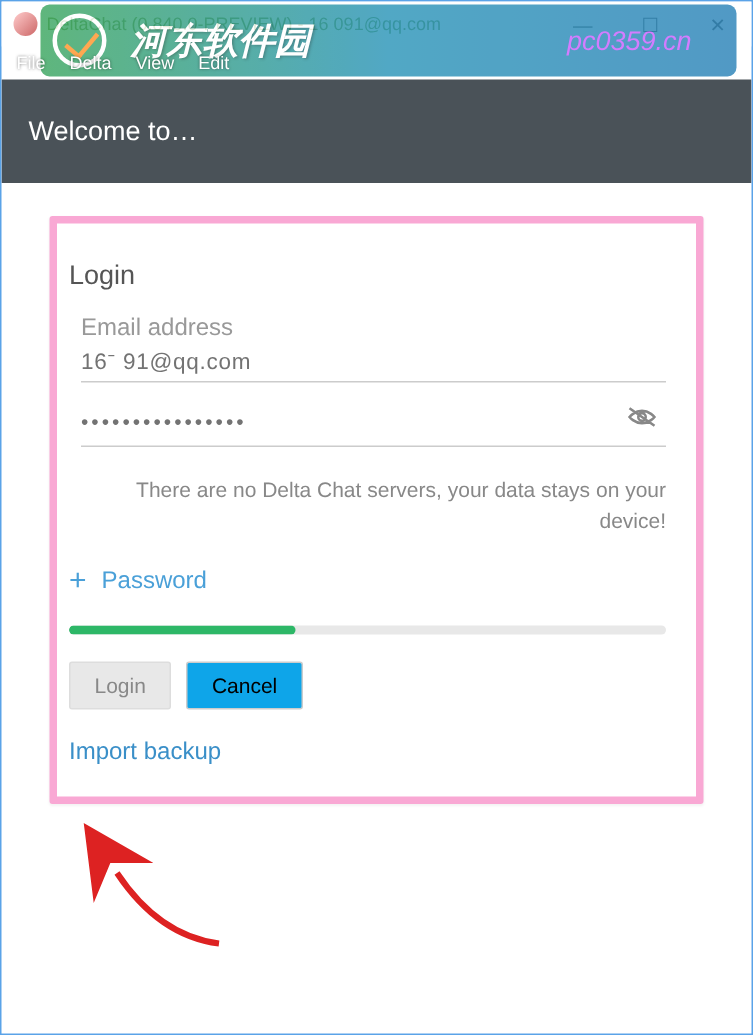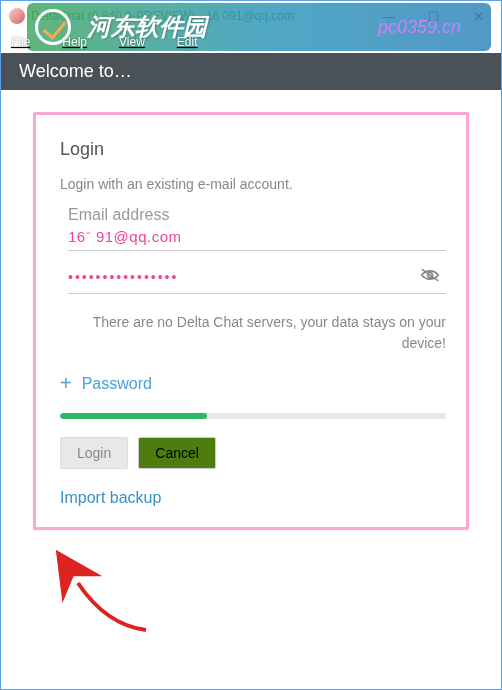--- a/index.html
+++ b/index.html
@@ -11,46 +11,46 @@
     .win-controls { display: flex; height: 100%; }
     .win-btn { width: 45px; height: 100%; display: flex; align-items: center; justify-content: center; font-size: 13px; color: #333; cursor: pointer; }
     
     .watermark { position: absolute; top: 2px; left: 26px; right: 10px; height: 48px; z-index: 5; opacity: 0.85; pointer-events: none; }
     .wm-bg { position: absolute; inset: 0; background: linear-gradient(90deg, #4a6, #39b, #38b); border-radius: 6px; }
     .wm-text { position: absolute; color: #fff; font-size: 24px; font-weight: bold; font-style: italic; left: 60px; top: 8px; text-shadow: 1px 1px 2px rgba(0,0,0,0.3); }
     .wm-sub { position: absolute; color: #c6f; font-size: 18px; right: 30px; top: 14px; font-style: italic; }
     .wm-circle { position: absolute; left: 8px; top: 6px; width: 36px; height: 36px; border: 3px solid #fff; border-radius: 50%; }
     .wm-circle::after { content: ""; position: absolute; left: 10px; top: 5px; width: 10px; height: 18px; border: 3px solid #f93; border-left: none; border-top: none; transform: rotate(40deg); }
     
-    .menubar { height: 22px; display: flex; align-items: center; padding: 0 4px; gap: 20px; position: relative; z-index: 6; text-decoration: underline; }
+    .menubar { height: 22px; display: flex; align-items: center; padding: 0 4px; gap: 4px; position: relative; z-index: 6; }
     .menu-item { font-size: 12px; padding: 2px 6px; cursor: pointer; color: #fff; text-shadow: 0 0 2px rgba(0,0,0,0.5); }
     
-    .header { background: #4a5258; color: #fff; padding: 8px 18px; font-size: 18px; font-weight: 500; }
+    .header { background: #4a5258; color: #fff; padding: 24px 18px; font-size: 18px; font-weight: 500; }
     
-    .card { margin: 22px 32px 0 32px; background: #fff; border: 3px solid #f9a8d4; border-radius: 2px; padding: 24px 20px 20px 24px; box-shadow: 0 1px 2px rgba(0,0,0,0.05); }
+    .card { margin: 22px 32px 0 32px; background: #fff; border: 5px solid #f9a8d4; border-radius: 2px; padding: 24px 20px 20px 8px; box-shadow: 0 1px 2px rgba(0,0,0,0.05); }
     
     .card h2 { font-size: 18px; font-weight: 500; color: #555; margin-bottom: 16px; }
     .subtitle { font-size: 14px; color: #888; margin-bottom: 14px; }
     
     .field { margin: 0 0 18px 8px; border-bottom: 1px solid #ccc; padding-bottom: 4px; position: relative; }
     .field-label { font-size: 16px; color: #999; margin-bottom: 2px; }
-    .field-value { font-size: 15px; color: #ec4899; letter-spacing: 0.5px; min-height: 20px; }
+    .field-value { font-size: 15px; color: #737373; letter-spacing: 0.5px; min-height: 20px; }
     .password-dots { letter-spacing: 2px; font-size: 14px; }
     .eye-icon { position: absolute; right: 6px; bottom: 6px; color: #888; cursor: pointer; }
     
     .info-text { font-size: 14px; color: #888; line-height: 1.5; margin: 16px 0; text-align: right; }
     
     .advanced { display: flex; align-items: center; gap: 10px; color: #4aa0d8; font-size: 16px; margin: 18px 0; cursor: pointer; }
     .plus { font-size: 20px; font-weight: 300; }
     
     .progress { height: 6px; background: #e8e8e8; border-radius: 3px; margin: 18px 0; overflow: hidden; }
     .progress-bar { height: 100%; width: 38%; background: #2db767; border-radius: 3px; }
     
     .buttons { display: flex; gap: 10px; margin: 16px 0 12px 0; }
-    .btn { padding: 7px 16px; font-size: 14px; border: 1px solid #ccc; background: #4d7c0f; border-radius: 2px; cursor: pointer; }
+    .btn { padding: 7px 16px; font-size: 14px; border: 1px solid #ccc; background: #0ea5e9; border-radius: 2px; cursor: pointer; }
     .btn.primary { background: #e8e8e8; color: #888; border-color: #ddd; }
     
     .import-link { color: #3a8fc8; font-size: 16px; cursor: pointer; margin-top: 8px; display: inline-block; }
     
     .arrow { position: absolute; left: 65px; bottom: 50px; pointer-events: none; z-index: 10; }
     .arrow svg { overflow: visible; }
   </style>
 </head>
 <body>
 
@@ -66,32 +66,31 @@
   <div class="titlebar-text">DeltaChat (0.840.0-PREVIEW) - 16        091@qq.com</div>
   <div class="win-controls">
     <div class="win-btn">—</div>
     <div class="win-btn">☐</div>
     <div class="win-btn close">✕</div>
   </div>
 </div>
 
 <div class="menubar">
   <span class="menu-item">File</span>
-  <span class="menu-item">Help</span>
+  <span class="menu-item">Delta</span>
   <span class="menu-item">View</span>
   <span class="menu-item">Edit</span>
 </div>
 
 <div class="header">
   <span>Welcome to…</span>
 </div>
 
 <div class="card">
   <h2>Login</h2>
-  <div class="subtitle">Login with an existing e-mail account.</div>
   
   <div class="field">
     <div class="field-label">Email address</div>
     <div class="field-value">16⁻        91@qq.com</div>
   </div>
   
   <div class="field">
     <div class="field-value password-dots">••••••••••••••••</div>
     <span class="eye-icon">
       <svg width="20" height="16" viewBox="0 0 24 18">

